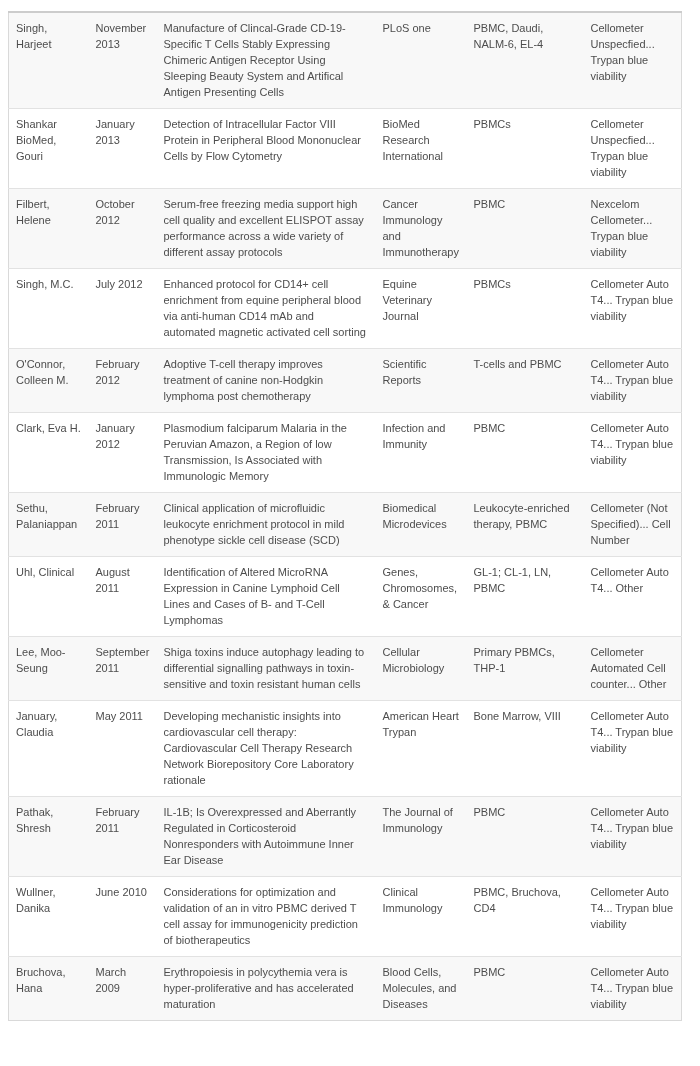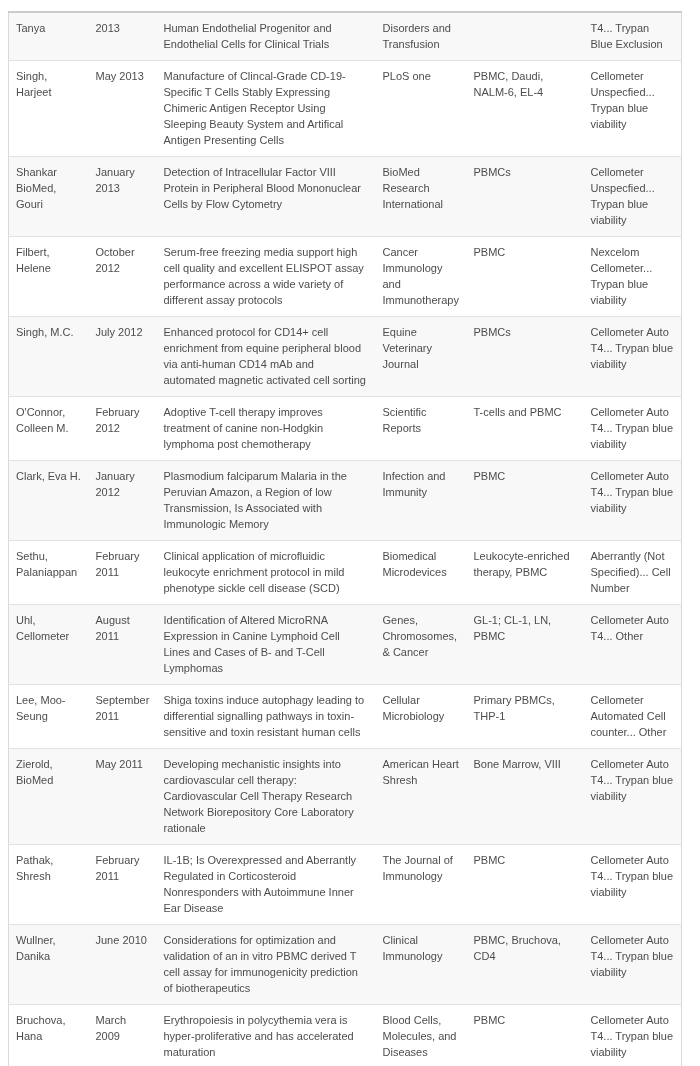--- a/index.html
+++ b/index.html
@@ -58,32 +58,24 @@
   <table class="pub-table">
     <colgroup>
       <col class="c-author">
       <col class="c-date">
       <col class="c-title">
       <col class="c-journal">
       <col class="c-cells">
       <col class="c-instrument">
     </colgroup>
     <tbody id="table-body">
-    <tr>
-      <td>Tanya</td>
-      <td>2013</td>
-      <td>Human Endothelial Progenitor and Endothelial Cells for Clinical Trials</td>
-      <td>Disorders and Transfusion</td>
-      <td></td>
-      <td>T4... Trypan Blue Exclusion</td>
-    </tr>
 
     <tr>
       <td>Singh, Harjeet</td>
-      <td>May 2013</td>
+      <td>November 2013</td>
       <td>Manufacture of Clincal-Grade CD-19-Specific T Cells Stably Expressing Chimeric Antigen Receptor Using Sleeping Beauty System and Artifical Antigen Presenting Cells</td>
       <td>PLoS one</td>
       <td>PBMC, Daudi, NALM-6, EL-4</td>
       <td>Cellometer Unspecfied... Trypan blue viability</td>
     </tr>
 
     <tr>
       <td>Shankar BioMed, Gouri</td>
       <td>January 2013</td>
       <td>Detection of Intracellular Factor VIII Protein in Peripheral Blood Mononuclear Cells by Flow Cytometry</td>
@@ -127,46 +119,46 @@
       <td>PBMC</td>
       <td>Cellometer Auto T4... Trypan blue viability</td>
     </tr>
 
     <tr>
       <td>Sethu, Palaniappan</td>
       <td>February 2011</td>
       <td>Clinical application of microfluidic leukocyte enrichment protocol in mild phenotype sickle cell disease (SCD)</td>
       <td>Biomedical Microdevices</td>
       <td>Leukocyte-enriched therapy, PBMC</td>
-      <td>Aberrantly (Not Specified)... Cell Number</td>
+      <td>Cellometer (Not Specified)... Cell Number</td>
     </tr>
 
     <tr>
-      <td>Uhl, Cellometer</td>
+      <td>Uhl, Clinical</td>
       <td>August 2011</td>
       <td>Identification of Altered MicroRNA Expression in Canine Lymphoid Cell Lines and Cases of B- and T-Cell Lymphomas</td>
       <td>Genes, Chromosomes, &amp; Cancer</td>
       <td>GL-1; CL-1, LN, PBMC</td>
       <td>Cellometer Auto T4... Other</td>
     </tr>
 
     <tr>
       <td>Lee, Moo-Seung</td>
       <td>September 2011</td>
       <td>Shiga toxins induce autophagy leading to differential signalling pathways in toxin-sensitive and toxin resistant human cells</td>
       <td>Cellular Microbiology</td>
       <td>Primary PBMCs, THP-1</td>
       <td>Cellometer Automated Cell counter... Other</td>
     </tr>
 
     <tr>
-      <td>Zierold, BioMed</td>
+      <td>January, Claudia</td>
       <td>May 2011</td>
       <td>Developing mechanistic insights into cardiovascular cell therapy: Cardiovascular Cell Therapy Research Network Biorepository Core Laboratory rationale</td>
-      <td>American Heart Shresh</td>
+      <td>American Heart Trypan</td>
       <td>Bone Marrow, VIII</td>
       <td>Cellometer Auto T4... Trypan blue viability</td>
     </tr>
 
     <tr>
       <td>Pathak, Shresh</td>
       <td>February 2011</td>
       <td>IL-1B; Is Overexpressed and Aberrantly Regulated in Corticosteroid Nonresponders with Autoimmune Inner Ear Disease</td>
       <td>The Journal of Immunology</td>
       <td>PBMC</td>

